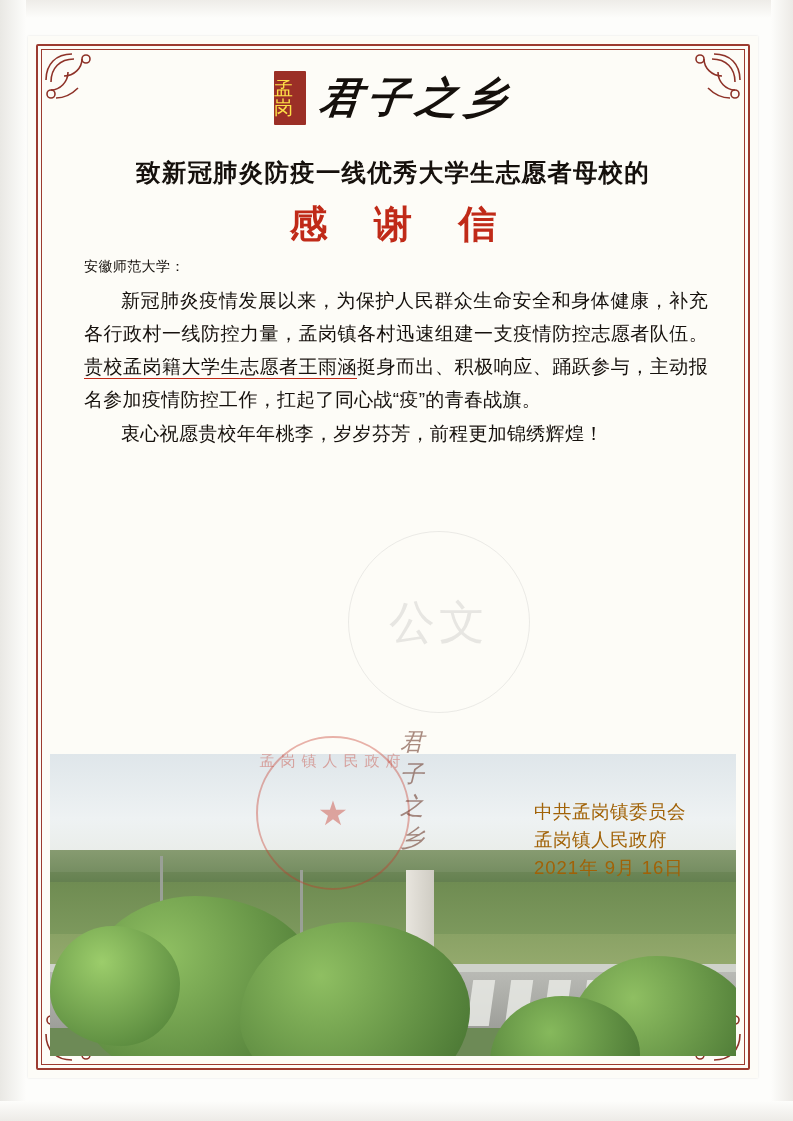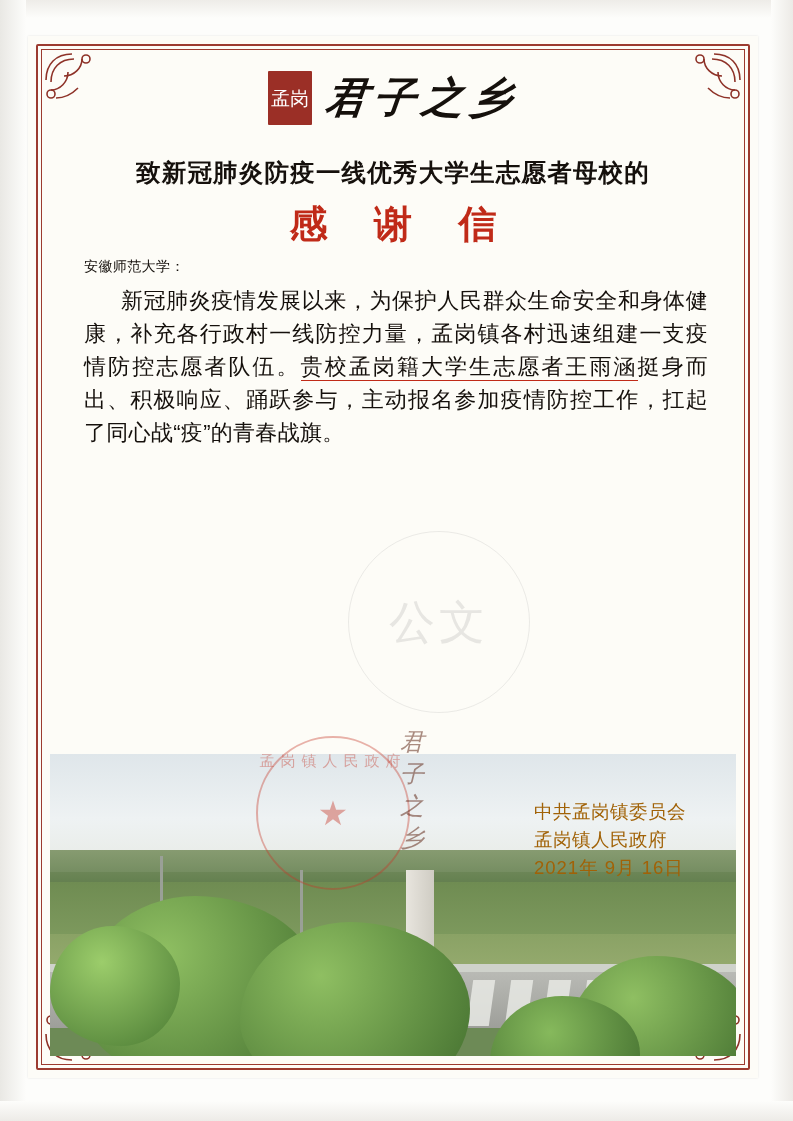--- a/index.html
+++ b/index.html
@@ -104,24 +104,24 @@
   .logo-row {
     position: absolute;
     left: 0; right: 0;
     top: 34px;
     display: flex;
     align-items: center;
     justify-content: center;
     gap: 14px;
   }
   .seal-box {
-    width: 44px;
+    width: 32px;
     height: 54px;
     background: #9b2f26;
-    color: #ffffff;
+    color: #fde047;
     display: flex;
     flex-direction: column;
     align-items: center;
     justify-content: center;
     font-family: "Liberation Serif", "DejaVu Serif", serif;
     font-size: 19px;
     line-height: 1.0;
     letter-spacing: 0;
     border-radius: 1px;
   }
@@ -168,21 +168,21 @@
     top: 222px;
     z-index: 2;
   }
   .salutation {
     font-size: 14px;
     color: #15100c;
     margin-bottom: 8px;
     letter-spacing: 0.4px;
   }
   .para {
-    font-size: 22px;
+    font-size: 19px;
     line-height: 33px;
     color: #15100c;
     text-indent: 37px;
     text-align: justify;
     letter-spacing: 0.3px;
     margin: 0 0 1px 0;
   }
   .underline-red {
     border-bottom: 1.4px solid #c02a18;
     padding-bottom: 1px;
@@ -385,20 +385,21 @@
       <div class="seal-box">孟岗</div>
       <div class="brand-script">君子之乡</div>
     </div>
 
     <div class="title-line">致新冠肺炎防疫一线优秀大学生志愿者母校的</div>
     <div class="title-big">感 谢 信</div>
 
     <div class="body-wrap">
       <div class="salutation">安徽师范大学：</div>
       <p class="para">新冠肺炎疫情发展以来，为保护人民群众生命安全和身体健康，补充各行政村一线防控力量，孟岗镇各村迅速组建一支疫情防控志愿者队伍。<span class="underline-red">贵校孟岗籍大学生志愿者王雨涵</span>挺身而出、积极响应、踊跃参与，主动报名参加疫情防控工作，扛起了同心战“疫”的青春战旗。</p>
+      <p class="para">衷心祝愿贵校年年桃李，岁岁芬芳，前程更加锦绣辉煌！</p>
     </div>
 
     <div class="stamp">
       <div class="stamp-text">孟岗镇人民政府</div>
       <div class="stamp-star">★</div>
     </div>
 
     <div class="brush-vertical">
         <div>君</div>
         <div>子</div>

